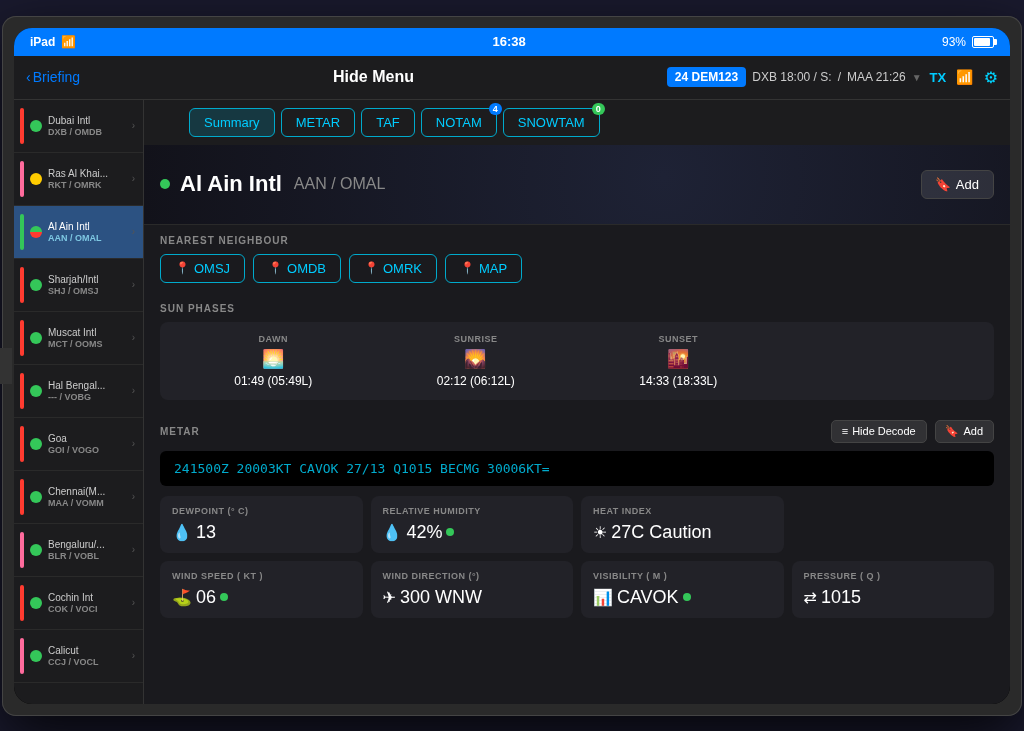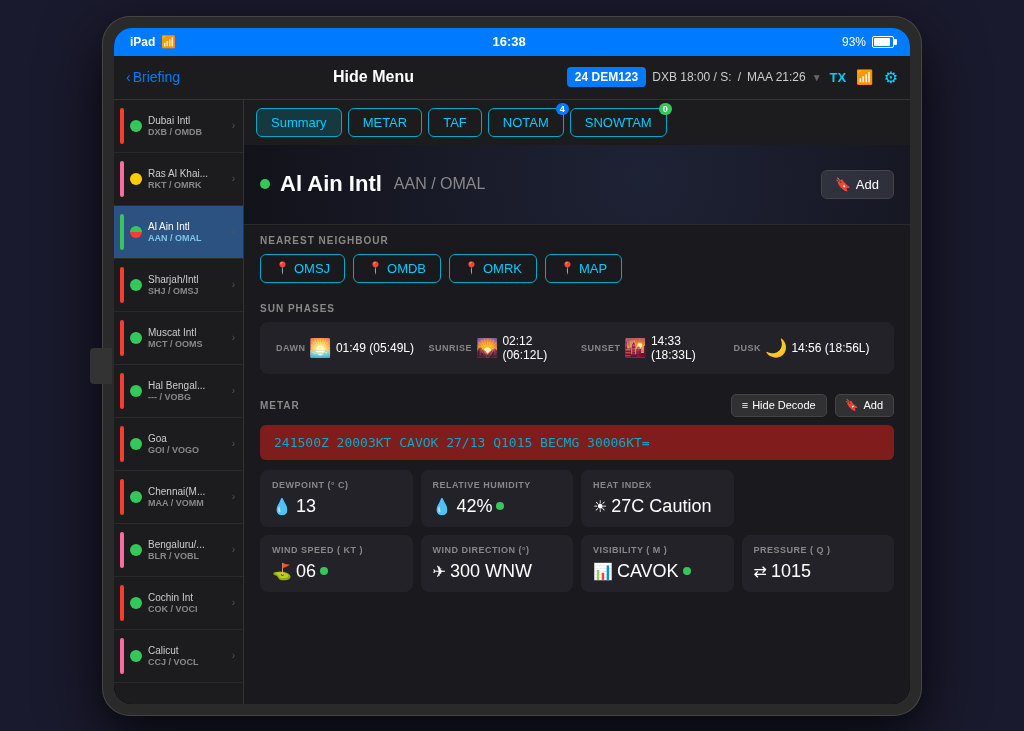--- a/index.html
+++ b/index.html
@@ -8,24 +8,24 @@
       display: flex;
       justify-content: center;
       align-items: center;
       width: 1024px;
       height: 731px;
       overflow: hidden;
       font-family: -apple-system, BlinkMacSystemFont, 'Helvetica Neue', Arial, sans-serif;
     }
 
     .ipad-outer {
-      width: 820px;
+      width: 1020px;
       height: 700px;
       background: #2a2a2a;
-      border-radius: 28px;
+      border-radius: 14px;
       padding: 12px;
       box-shadow: 0 20px 60px rgba(0,0,0,0.8), inset 0 0 0 1px #444;
       position: relative;
     }
 
     .ipad-inner {
       width: 100%;
       height: 100%;
       background: #000;
       border-radius: 18px;
@@ -248,20 +248,21 @@
       border: 1.5px solid #00aacc;
       background: transparent;
       color: #00ccff;
       font-size: 13px;
       font-weight: 500;
       cursor: pointer;
       position: relative;
     }
     .tab-btn.active {
       background: rgba(0,170,204,0.2);
+      margin-left: 33px;
     }
     .tab-badge {
       position: absolute;
       top: -6px;
       right: -6px;
       background: #007AFF;
       color: white;
       border-radius: 8px;
       font-size: 9px;
       padding: 1px 4px;
@@ -354,21 +355,21 @@
     .sun-phases {
       background: #222228;
       border-radius: 8px;
       padding: 12px 16px;
       display: grid;
       grid-template-columns: repeat(4, 1fr);
       gap: 8px;
     }
     .sun-phase {
       display: flex;
-      flex-direction: row;
+      flex-direction: column;
       align-items: center;
       gap: 4px;
     }
     .sun-phase-label {
       color: #888;
       font-size: 9px;
       font-weight: 700;
       letter-spacing: 0.5px;
       text-transform: uppercase;
     }
@@ -405,21 +406,21 @@
       color: white;
       padding: 4px 10px;
       border-radius: 5px;
       font-size: 11px;
       cursor: pointer;
       display: flex;
       align-items: center;
       gap: 4px;
     }
     .metar-raw {
-      background: #7f1d1d;
+      background: #000000;
       border-radius: 6px;
       padding: 10px 14px;
       color: #00aacc;
       font-size: 13px;
       font-family: monospace;
       margin-bottom: 10px;
     }
 
     
     .weather-grid {
@@ -686,25 +687,20 @@
               <div class="sun-phase">
                 <div class="sun-phase-label">SUNRISE</div>
                 <div class="sun-phase-icon">🌄</div>
                 <div class="sun-phase-time">02:12 (06:12L)</div>
               </div>
               <div class="sun-phase">
                 <div class="sun-phase-label">SUNSET</div>
                 <div class="sun-phase-icon">🌇</div>
                 <div class="sun-phase-time">14:33 (18:33L)</div>
               </div>
-              <div class="sun-phase">
-                <div class="sun-phase-label">DUSK</div>
-                <div class="sun-phase-icon">🌙</div>
-                <div class="sun-phase-time">14:56 (18:56L)</div>
-              </div>
             </div>
         </div>
 
         <div class="section">
           <div class="metar-header">
             <div class="metar-title">METAR</div>
             <div class="metar-actions">
               <button class="metar-action-btn">
                 <span>≡</span>
                 <span>Hide Decode</span>

